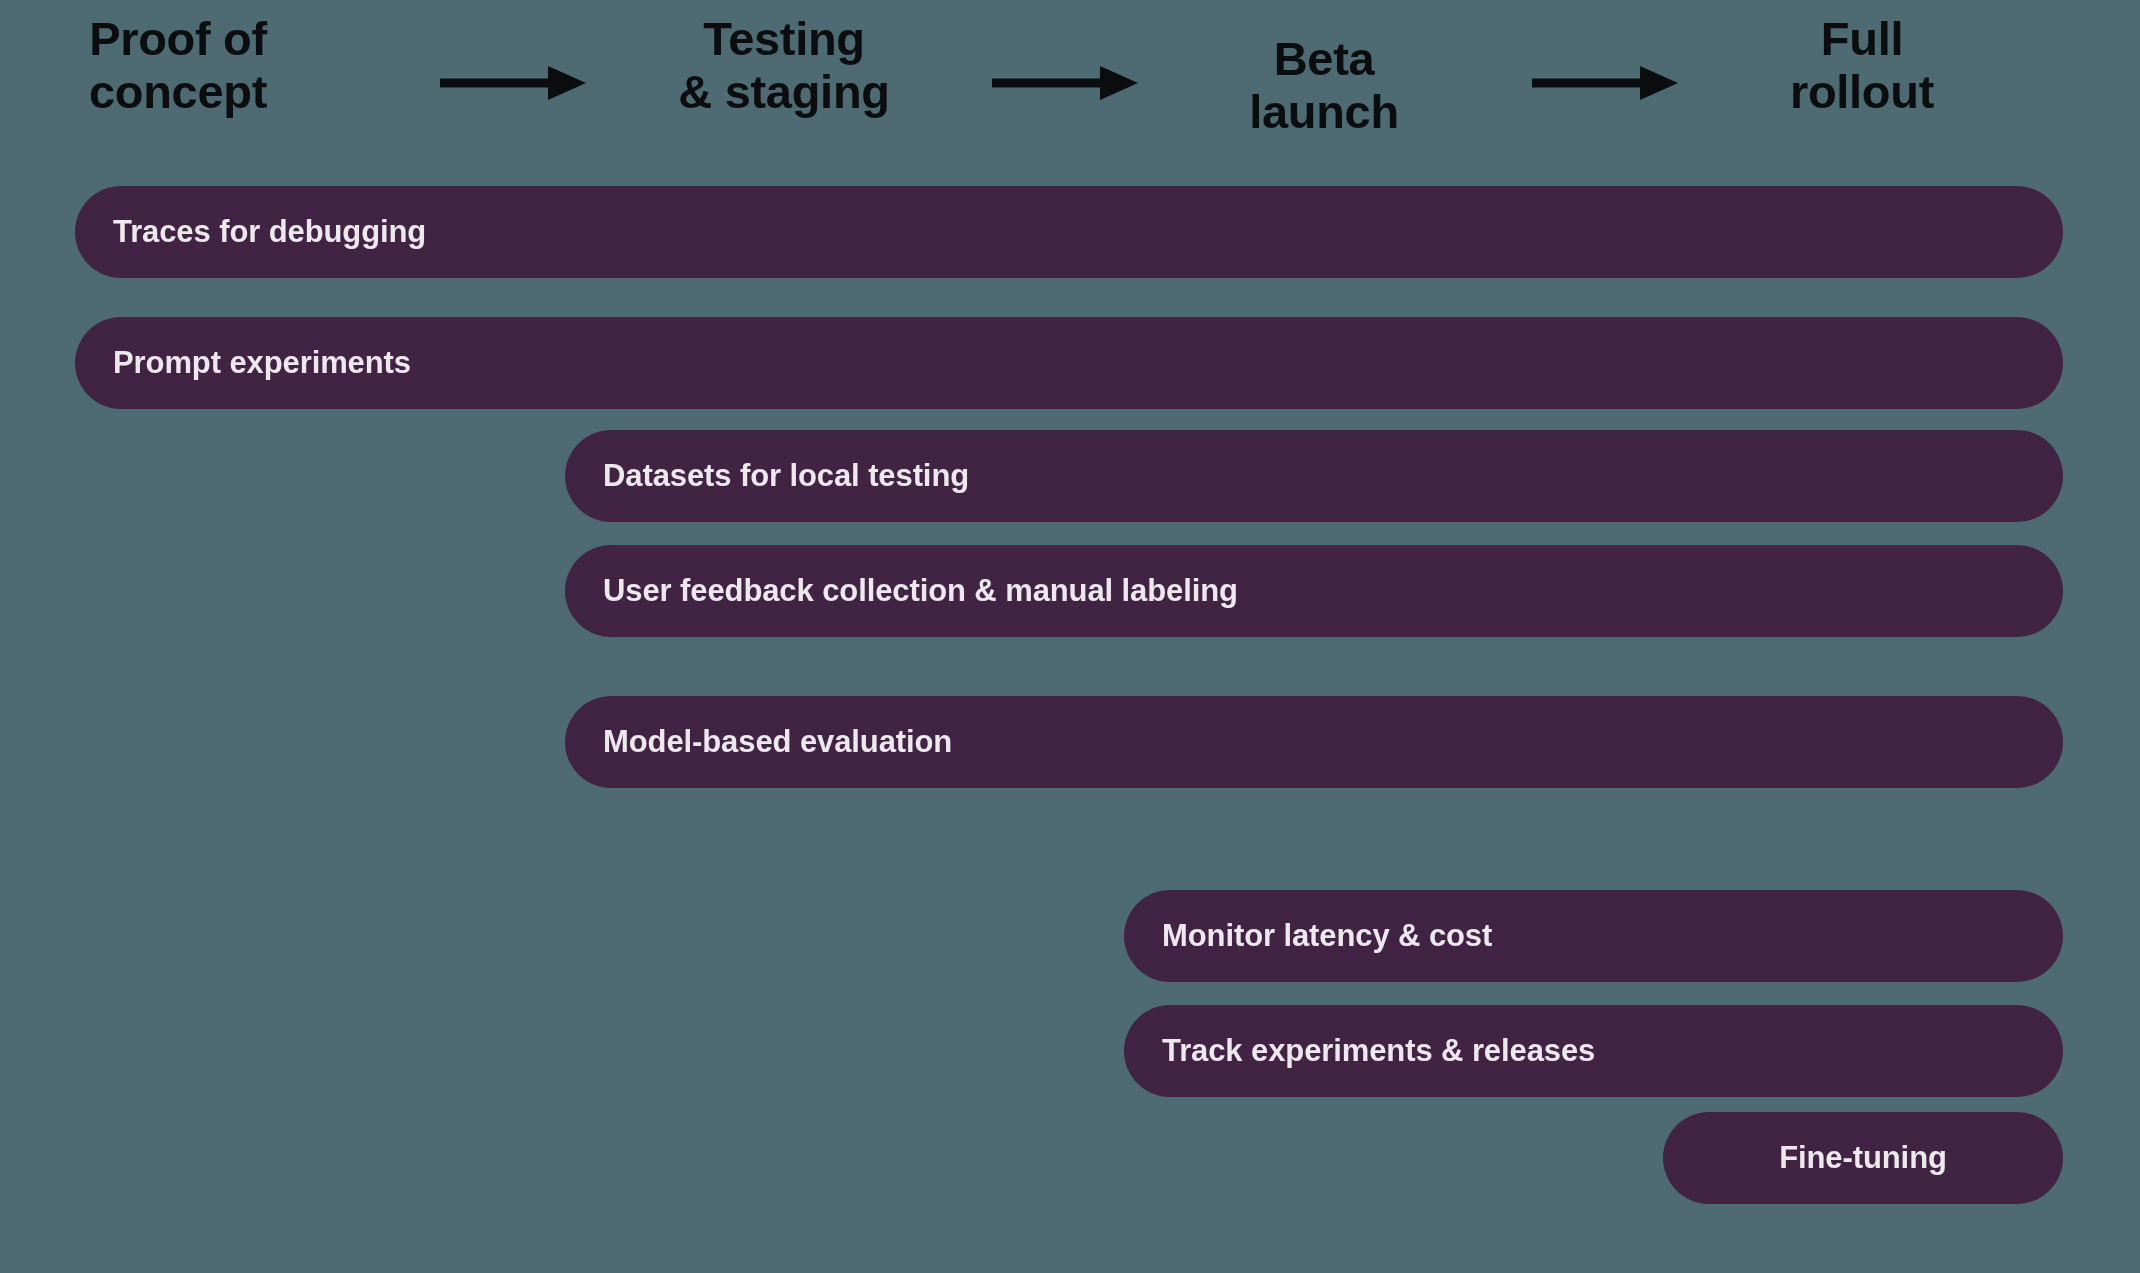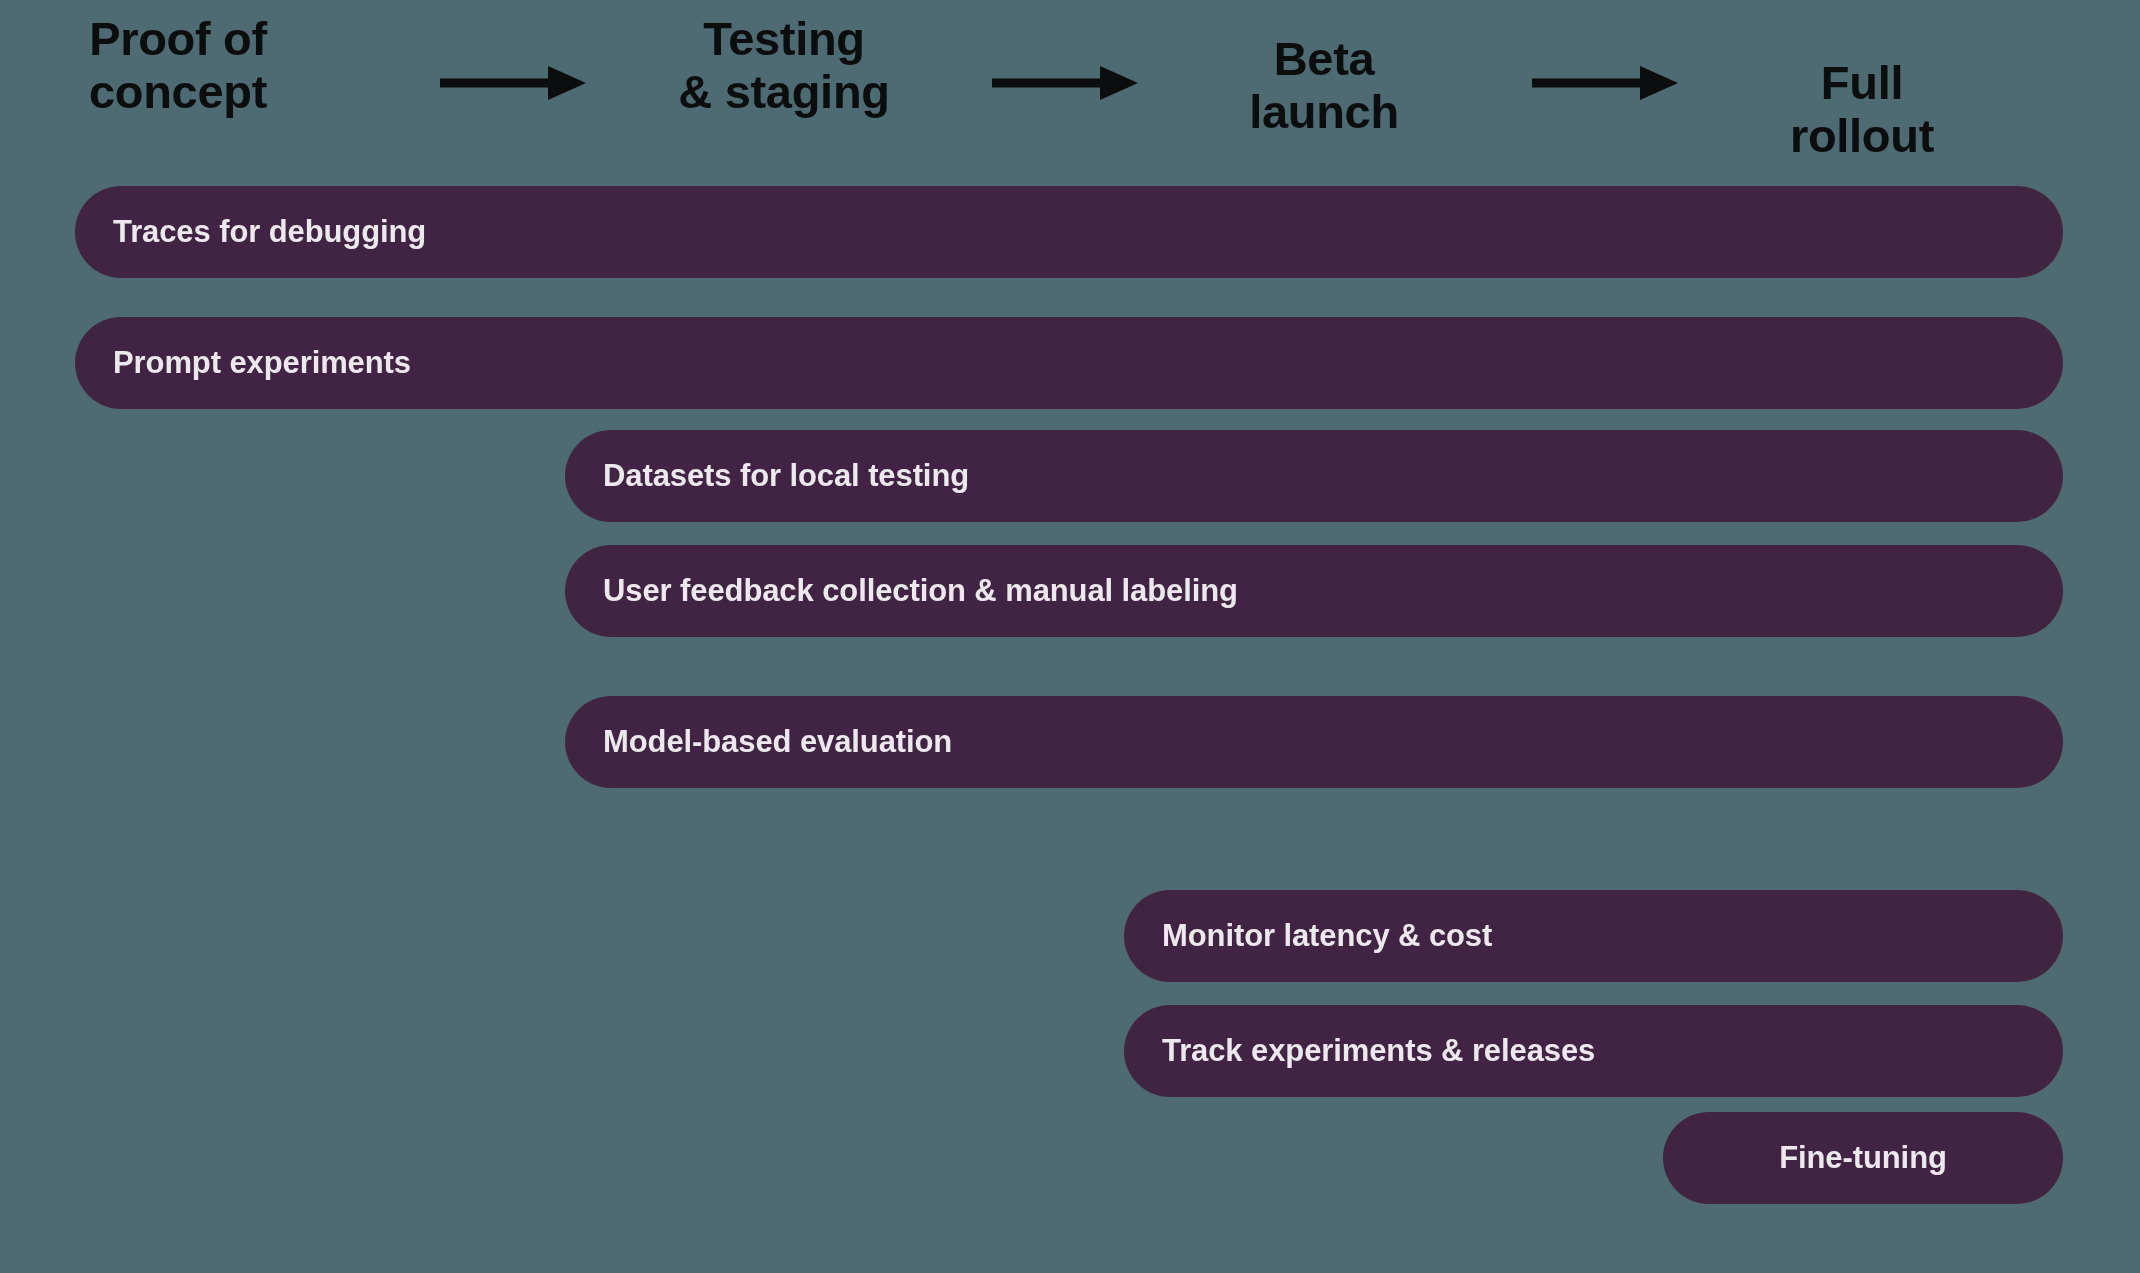--- a/index.html
+++ b/index.html
@@ -86,21 +86,21 @@
 <div id="canvas">
 
   <div id="stage-row">
 
     <div class="stage-label" style="left:28px;">Proof of
 concept</div>
     <div class="stage-label" style="left:634px;">Testing
 &amp; staging</div>
     <div class="stage-label" style="left:1174px;margin-top:20px;">Beta
 launch</div>
-    <div class="stage-label" style="left:1712px;margin-top:44px;">Full
+    <div class="stage-label" style="left:1712px;">Full
 rollout</div>
 
     <div class="stage-arrow" style="left:438px;">
       <svg width="150" height="42" viewBox="0 0 150 42" aria-hidden="true">
         <line x1="2" y1="21" x2="118" y2="21" stroke="#0b0d0e" stroke-width="9"></line>
         <polygon points="110,4 148,21 110,38" fill="#0b0d0e"></polygon>
       </svg>
     </div>
     <div class="stage-arrow" style="left:990px;">
       <svg width="150" height="42" viewBox="0 0 150 42" aria-hidden="true">

